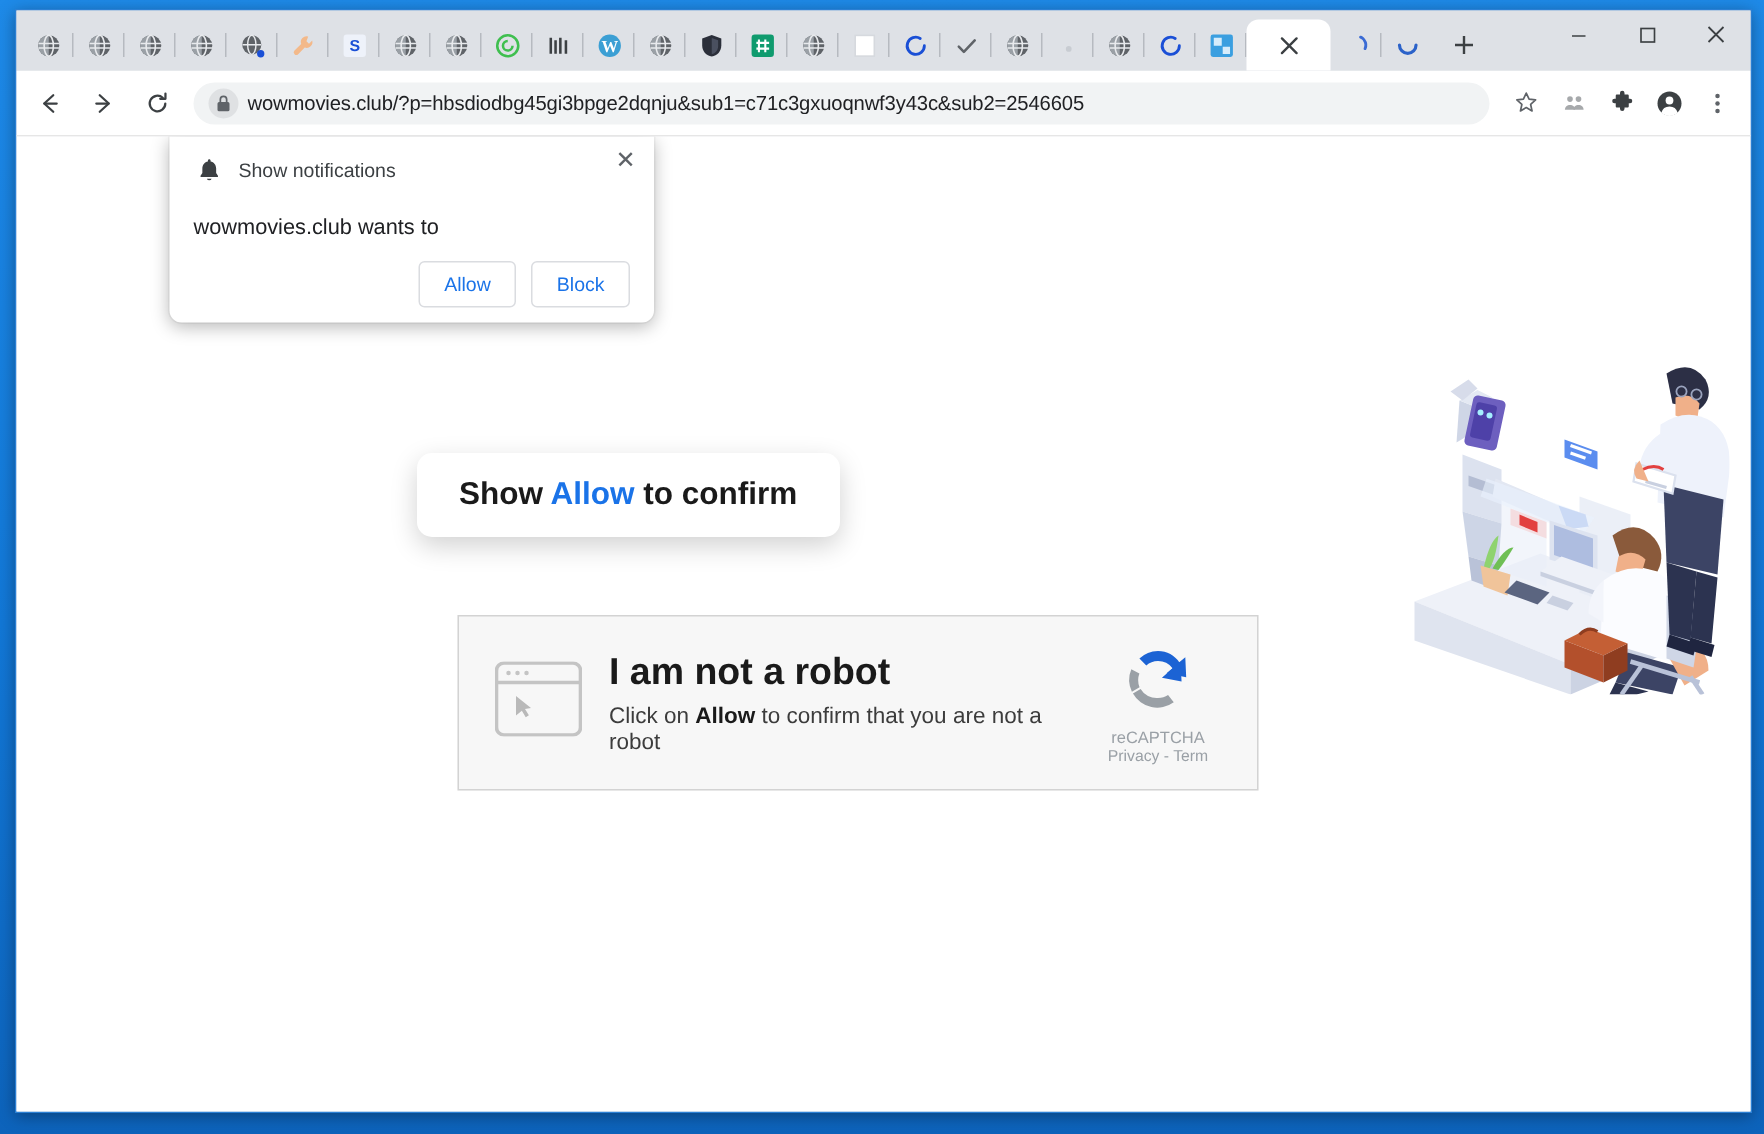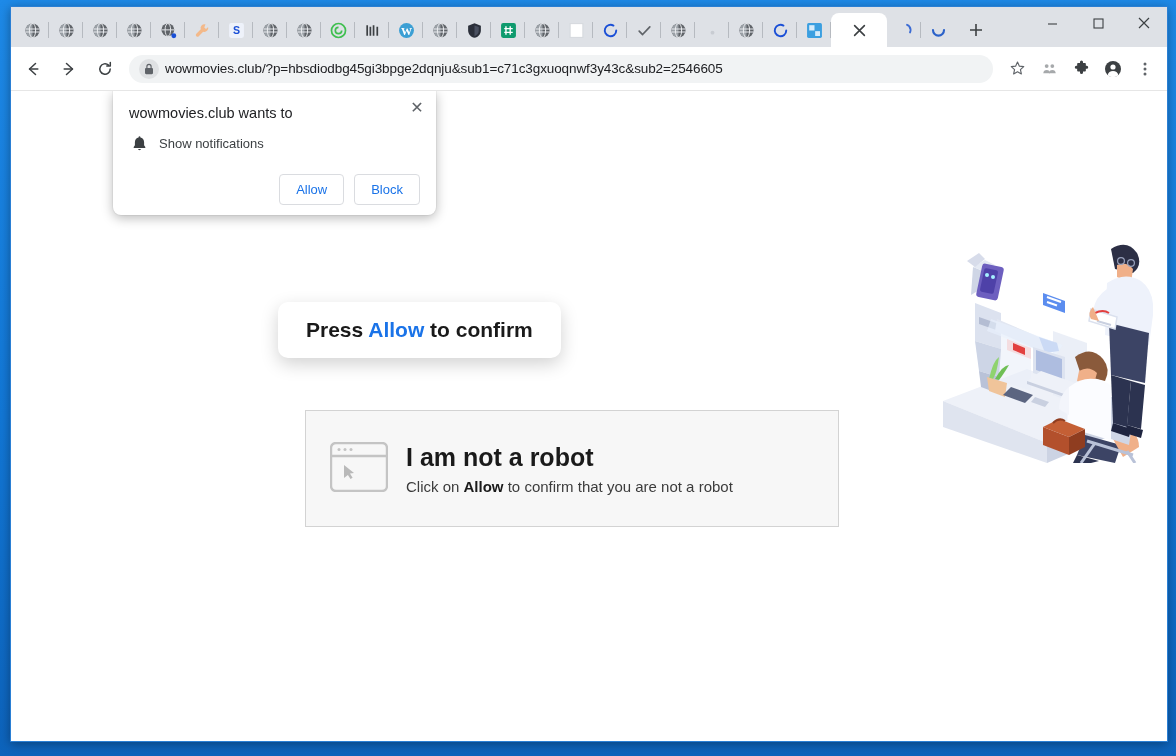--- a/index.html
+++ b/index.html
@@ -534,52 +534,62 @@
         <circle cx="8" cy="8" r="1.5" fill="#5f6368"></circle>
         <circle cx="8" cy="13" r="1.5" fill="#5f6368"></circle>
       </svg>
     </div>
   </div>
 
   <div id="page">
 
     <div id="permbubble">
       <div id="permclose">✕</div>
-      <div id="permtitle">wowmovies.club wants to</div>
       <div id="permrow">
         <svg width="15" height="17" viewBox="0 0 15 17">
           <path d="M7.5 1.2c-.5 0-.9.4-.9.9v.5C4.4 3 2.9 4.9 2.9 7.2v3.1l-1.2 1.8v.9h11.6v-.9l-1.2-1.8V7.2c0-2.3-1.5-4.2-3.7-4.6v-.5c0-.5-.4-.9-.9-.9z" fill="#3c4043"></path>
           <path d="M5.9 14.1a1.7 1.7 0 0 0 3.2 0z" fill="#3c4043"></path>
         </svg>
         <span class="lbl">Show notifications</span>
       </div>
+      <div id="permtitle">wowmovies.club wants to</div>
       <div id="permbtns">
         <button class="permbtn">Allow</button>
         <button class="permbtn">Block</button>
       </div>
     </div>
 
     <div id="speech">
-      <span>Press </span><span class="hl">Allow</span><span> to confirm</span>
+      <span>Show </span><span class="hl">Allow</span><span> to confirm</span>
     </div>
 
     <div id="captcha">
       <div id="winicon">
         <svg width="58" height="50" viewBox="0 0 58 50">
           <rect x="1" y="1" width="56" height="48" rx="5" fill="none" stroke="#c4c4c4" stroke-width="2.4"></rect>
           <path d="M1 14h56" stroke="#c4c4c4" stroke-width="2.4"></path>
           <circle cx="9" cy="7.6" r="1.5" fill="#c4c4c4"></circle>
           <circle cx="15" cy="7.6" r="1.5" fill="#c4c4c4"></circle>
           <circle cx="21" cy="7.6" r="1.5" fill="#c4c4c4"></circle>
           <path d="M14 36V23l10 8-4 .6 2.6 4.2-2.1 1.3-2.6-4.2z" fill="#b9b9b9"></path>
         </svg>
       </div>
       <div id="captxt">
         <div id="capline1">I am not a robot</div>
         <div id="capline2"><span>Click on </span><b>Allow</b><span> to confirm that you are not a robot</span></div>
+      </div>
+      <div id="capbrand">
+        <svg width="52" height="52" viewBox="0 0 52 52">
+          <path d="M26 7c6 0 11.2 3 14.2 7.5l4-3.4.6 13.4-13.1-2.6 4-3.4A12.2 12.2 0 0 0 26 13.7c-3 0-5.7 1.1-7.8 2.9l-4.6-4.6A18.6 18.6 0 0 1 26 7z" fill="#1c63d4"></path>
+          <path d="M8.2 19.1l5.4 2.9a12.3 12.3 0 0 0 .1 9.1l-5.1 3A18.5 18.5 0 0 1 8.2 19.1z" fill="#9aa0a6"></path>
+          <path d="M9.3 35.3l5.1-3A12.3 12.3 0 0 0 26 38.3c2.5 0 4.8-.7 6.7-2l3.8 4.9A18.6 18.6 0 0 1 9.3 35.3z" fill="#9aa0a6"></path>
+          <path d="M32.6 21.4l-4 3.4 13.1 2.6-.6-13.4-4 3.4z" fill="#1c63d4"></path>
+        </svg>
+        <div class="name">reCAPTCHA</div>
+        <div class="legal">Privacy - Term</div>
       </div>
     </div>
 
     <div id="illus">
       <svg width="218" height="232" viewBox="0 0 218 232">
 
         <path d="M8 170 L92 138 L196 176 L112 212 Z" fill="#eef1f8"></path>
         <path d="M8 170 L8 196 L112 232 L112 212 Z" fill="#dfe4ef"></path>
         <path d="M112 212 L112 232 L196 196 L196 176 Z" fill="#ccd3e3"></path>
 

